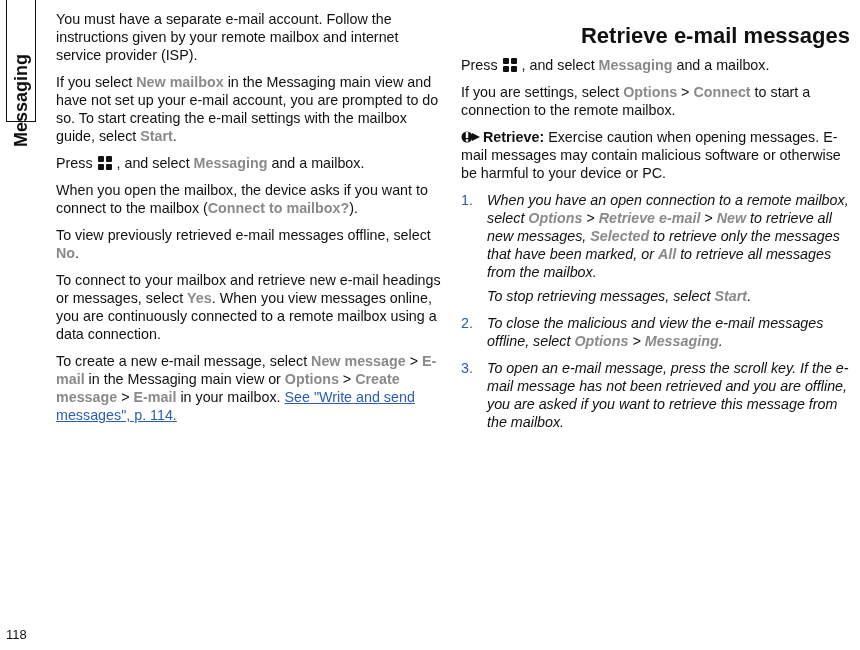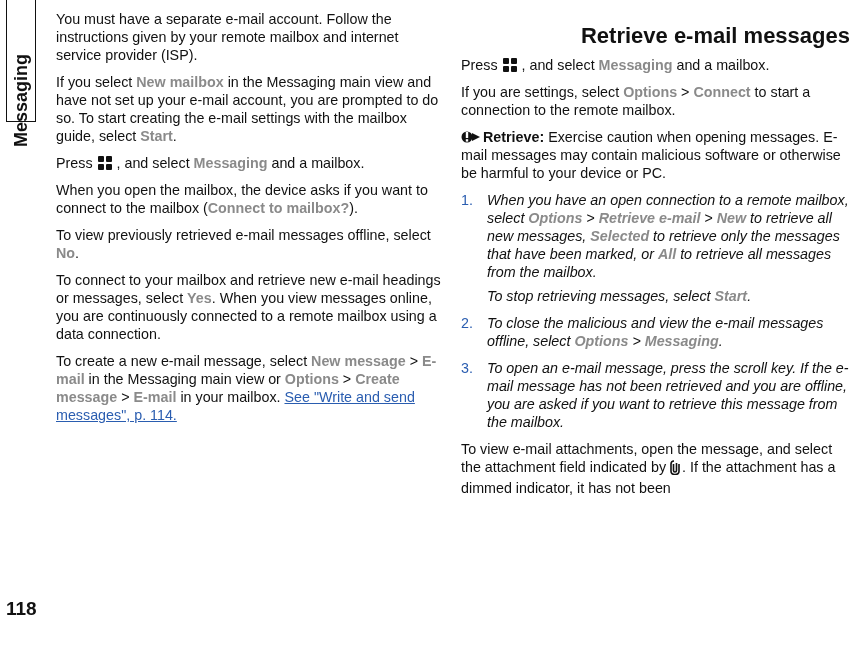--- a/index.html
+++ b/index.html
@@ -36,23 +36,23 @@
     bottom: 10px;
     transform: translateX(-50%) rotate(-90deg);
     transform-origin: center;
     font-weight: 700;
     font-size: 18px;
     white-space: nowrap;
   }
   .page-number {
     position: absolute;
     left: 6px;
-    bottom: 30px;
-    font-weight: 700;
-    font-size: 19px;
+    bottom: 8px;
+    font-weight: 400;
+    font-size: 13px;
   }
   .columns {
     display: flex;
     gap: 16px;
     height: 100%;
   }
   .col {
     flex: 1 1 0;
     font-size: 14.3px;
     line-height: 1.26;
@@ -187,21 +187,17 @@
           <p><span>To stop retrieving messages, select </span><span class="muted">Start</span><span>.</span></p>
         </li>
         <li>
           <p><span>To close the malicious and view the e-mail messages offline, select </span><span class="muted">Options</span><span> &gt; </span><span class="muted">Messaging</span><span>.</span></p>
         </li>
         <li>
           <p><span>To open an e-mail message, press the scroll key. If the e-mail message has not been retrieved and you are offline, you are asked if you want to retrieve this message from the mailbox.</span></p>
         </li>
       </ol>
 
-      <p><span>To view e-mail attachments, open the message, and select the attachment field indicated by </span><span class="icon-attach"><svg width="12" height="15" viewBox="0 0 12 15">
-              <path d="M4 1 C2 1 1 2.5 1 4 L1 11 C1 13 2.5 14.5 5 14.5 C7.5 14.5 9 13 9 11 L9 4" fill="none" stroke="#111" stroke-width="1.6"></path>
-              <path d="M6.5 3 L6.5 10.5 C6.5 11.5 5.8 12 5 12 C4.2 12 3.5 11.5 3.5 10.5 L3.5 4" fill="none" stroke="#111" stroke-width="1.6"></path>
-            </svg></span><span>. If the attachment has a dimmed indicator, it has not been</span></p>
 
     </div>
 
   </div>
 </div>
 
 </body></html>

